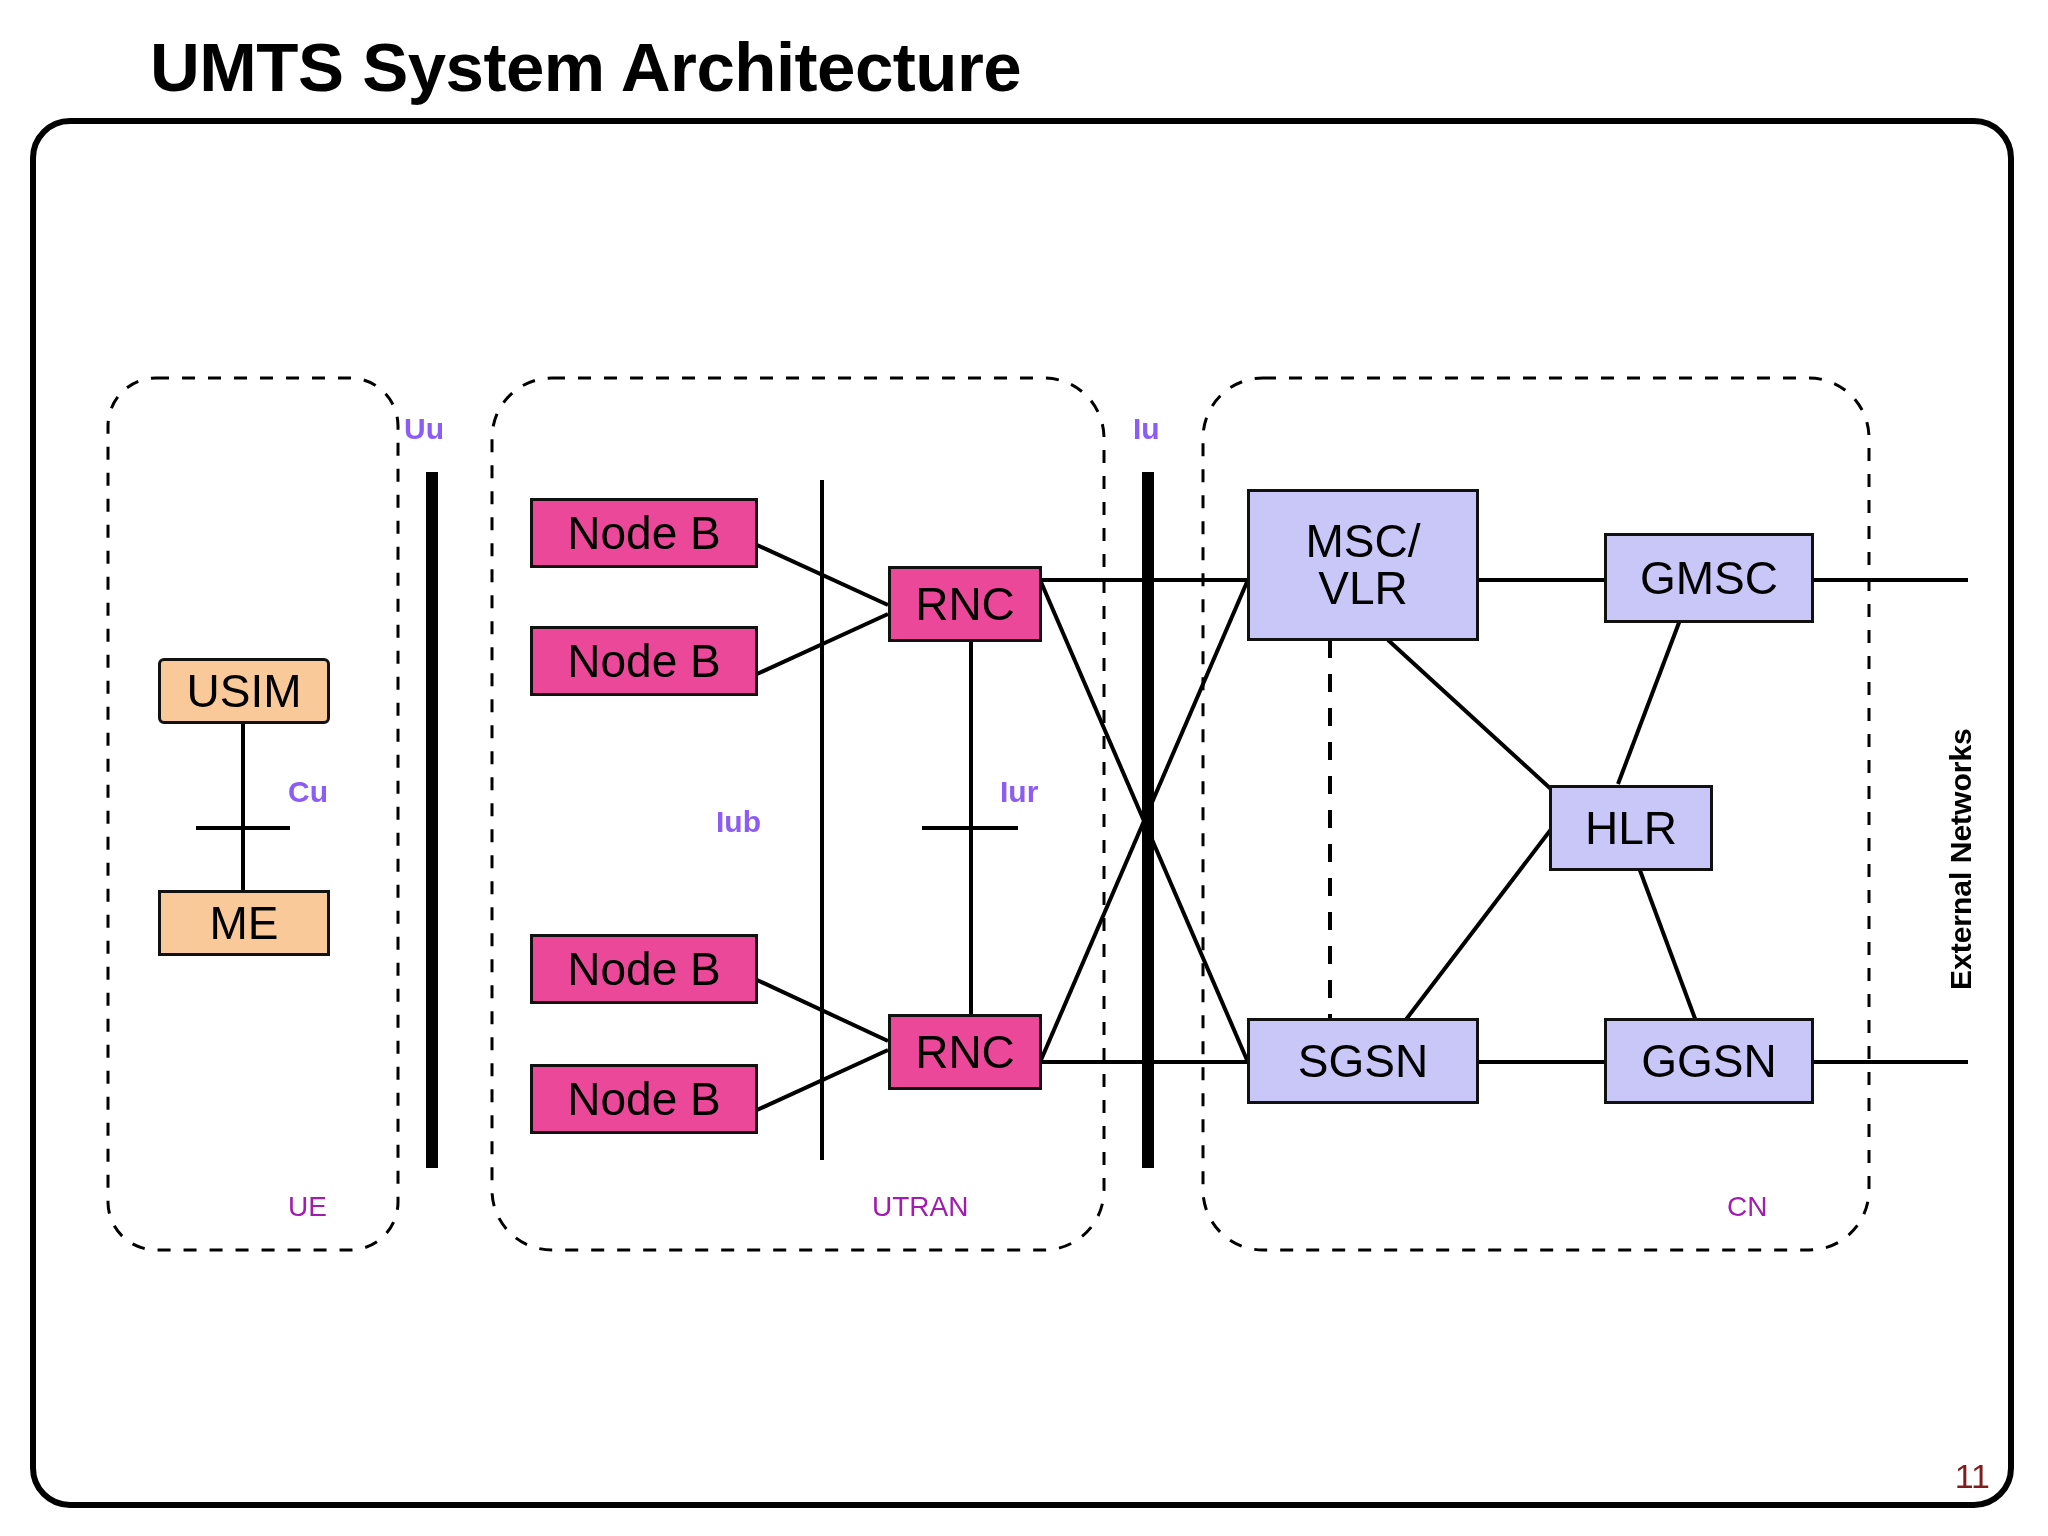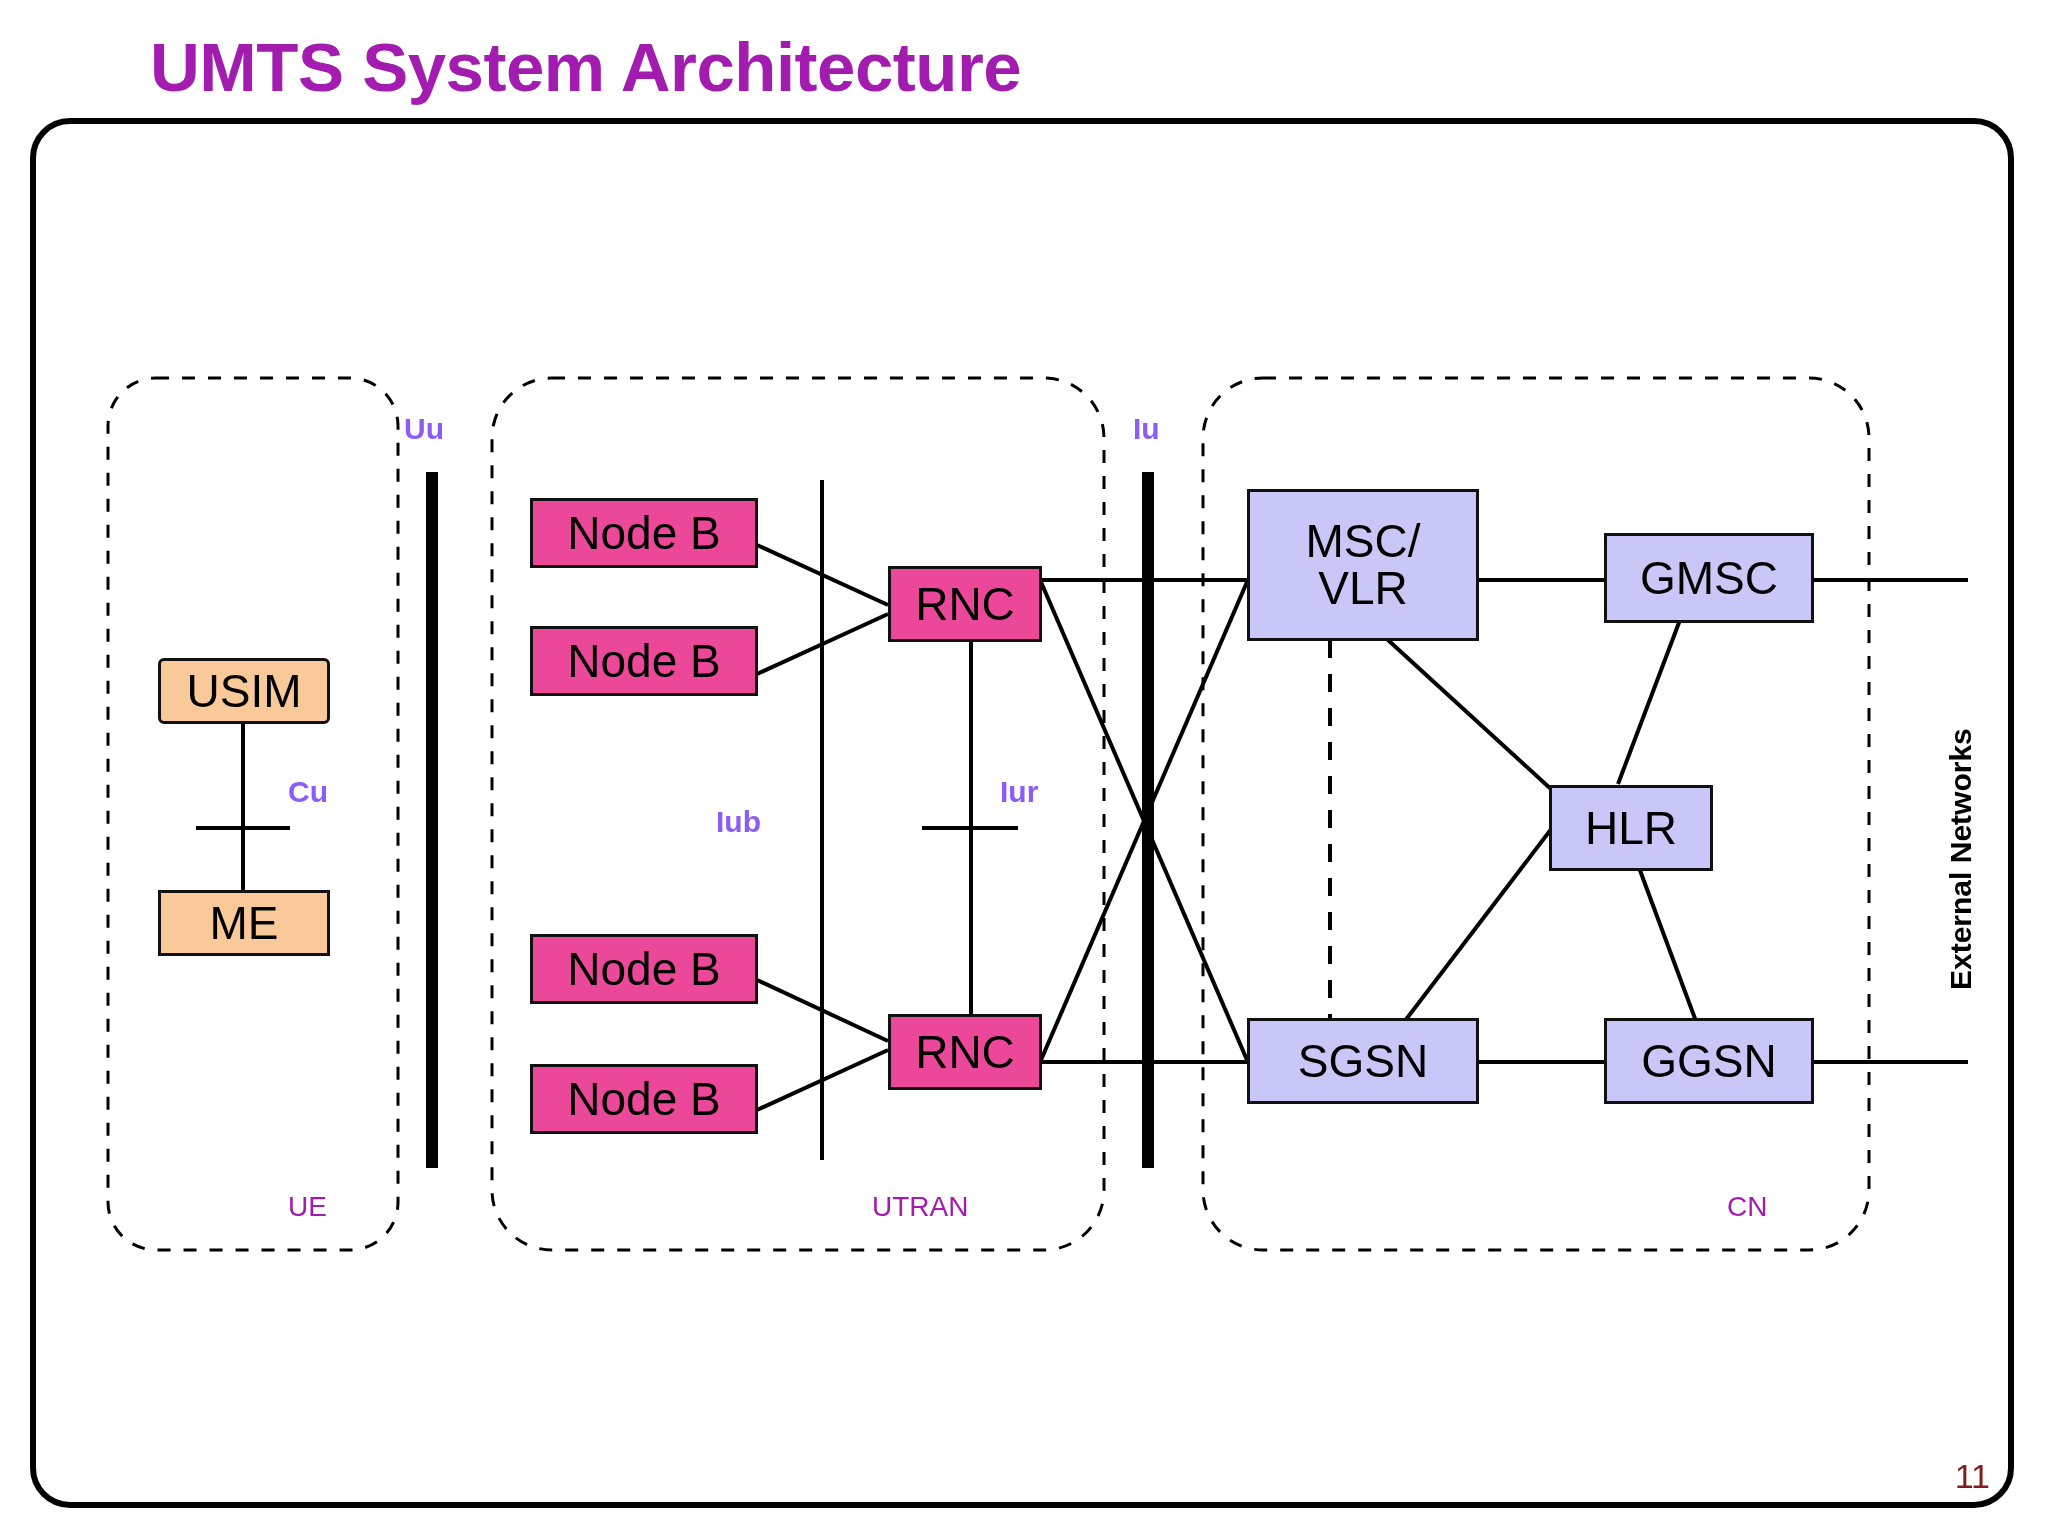--- a/index.html
+++ b/index.html
@@ -9,21 +9,21 @@
     font-family:"Liberation Sans", sans-serif;
     overflow:hidden;
     position:relative;
   }
   #slide { position:absolute; inset:0; }
 
   
   .title {
     position:absolute; left:150px; top:28px;
     font-size:69px; font-weight:bold;
-    color:#a21caf;
+    color:#000000;
     letter-spacing:-0.5px;
     white-space:nowrap;
   }
 
   
   .frame {
     position:absolute;
     left:30px; top:118px; width:1984px; height:1390px;
     border:6px solid #000;
     border-radius:40px;

